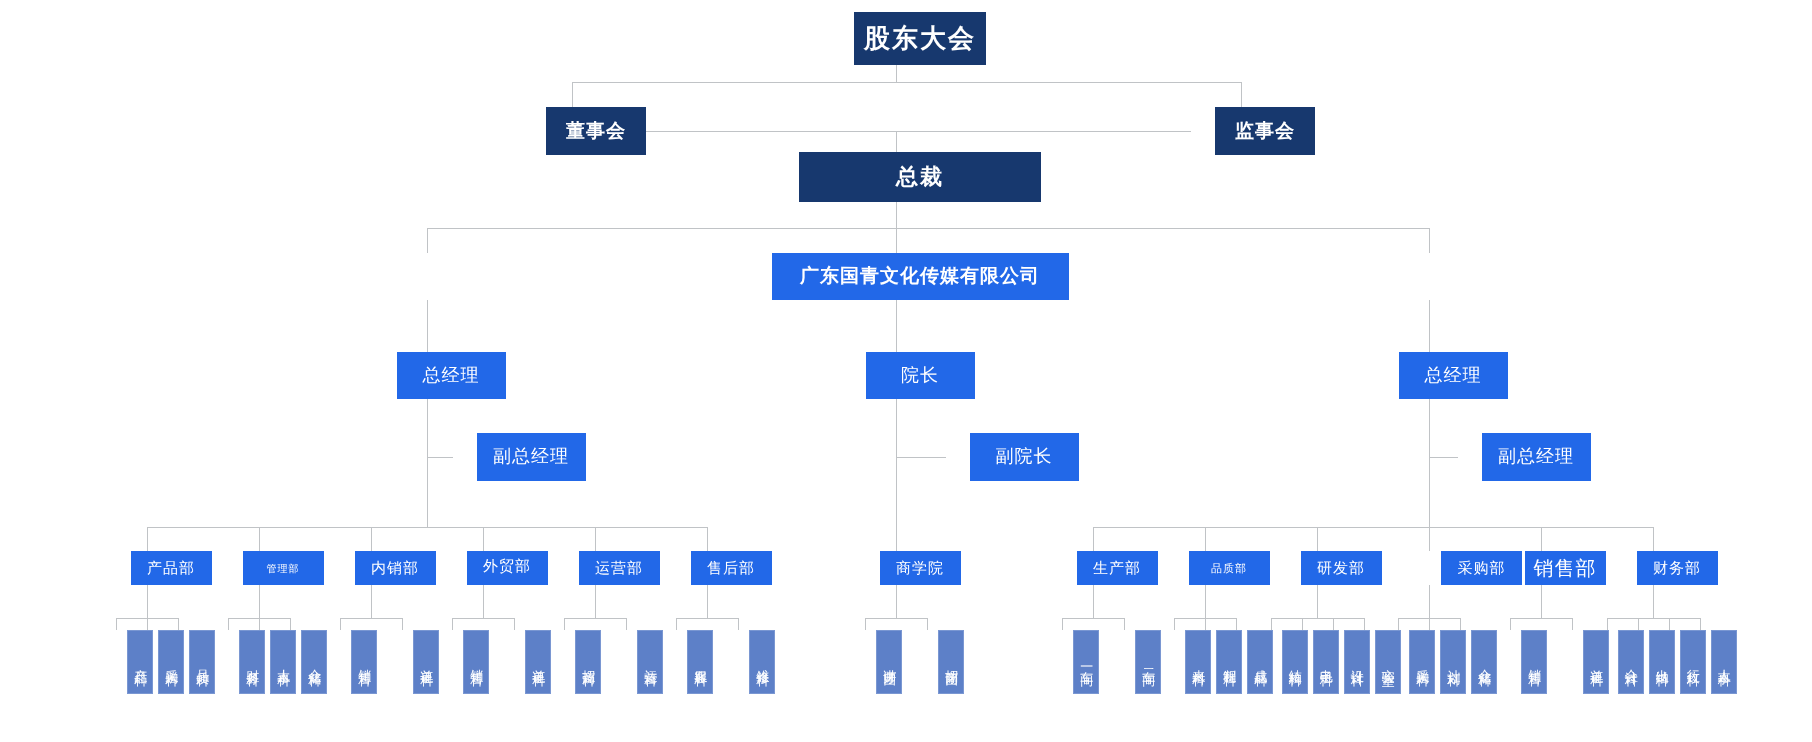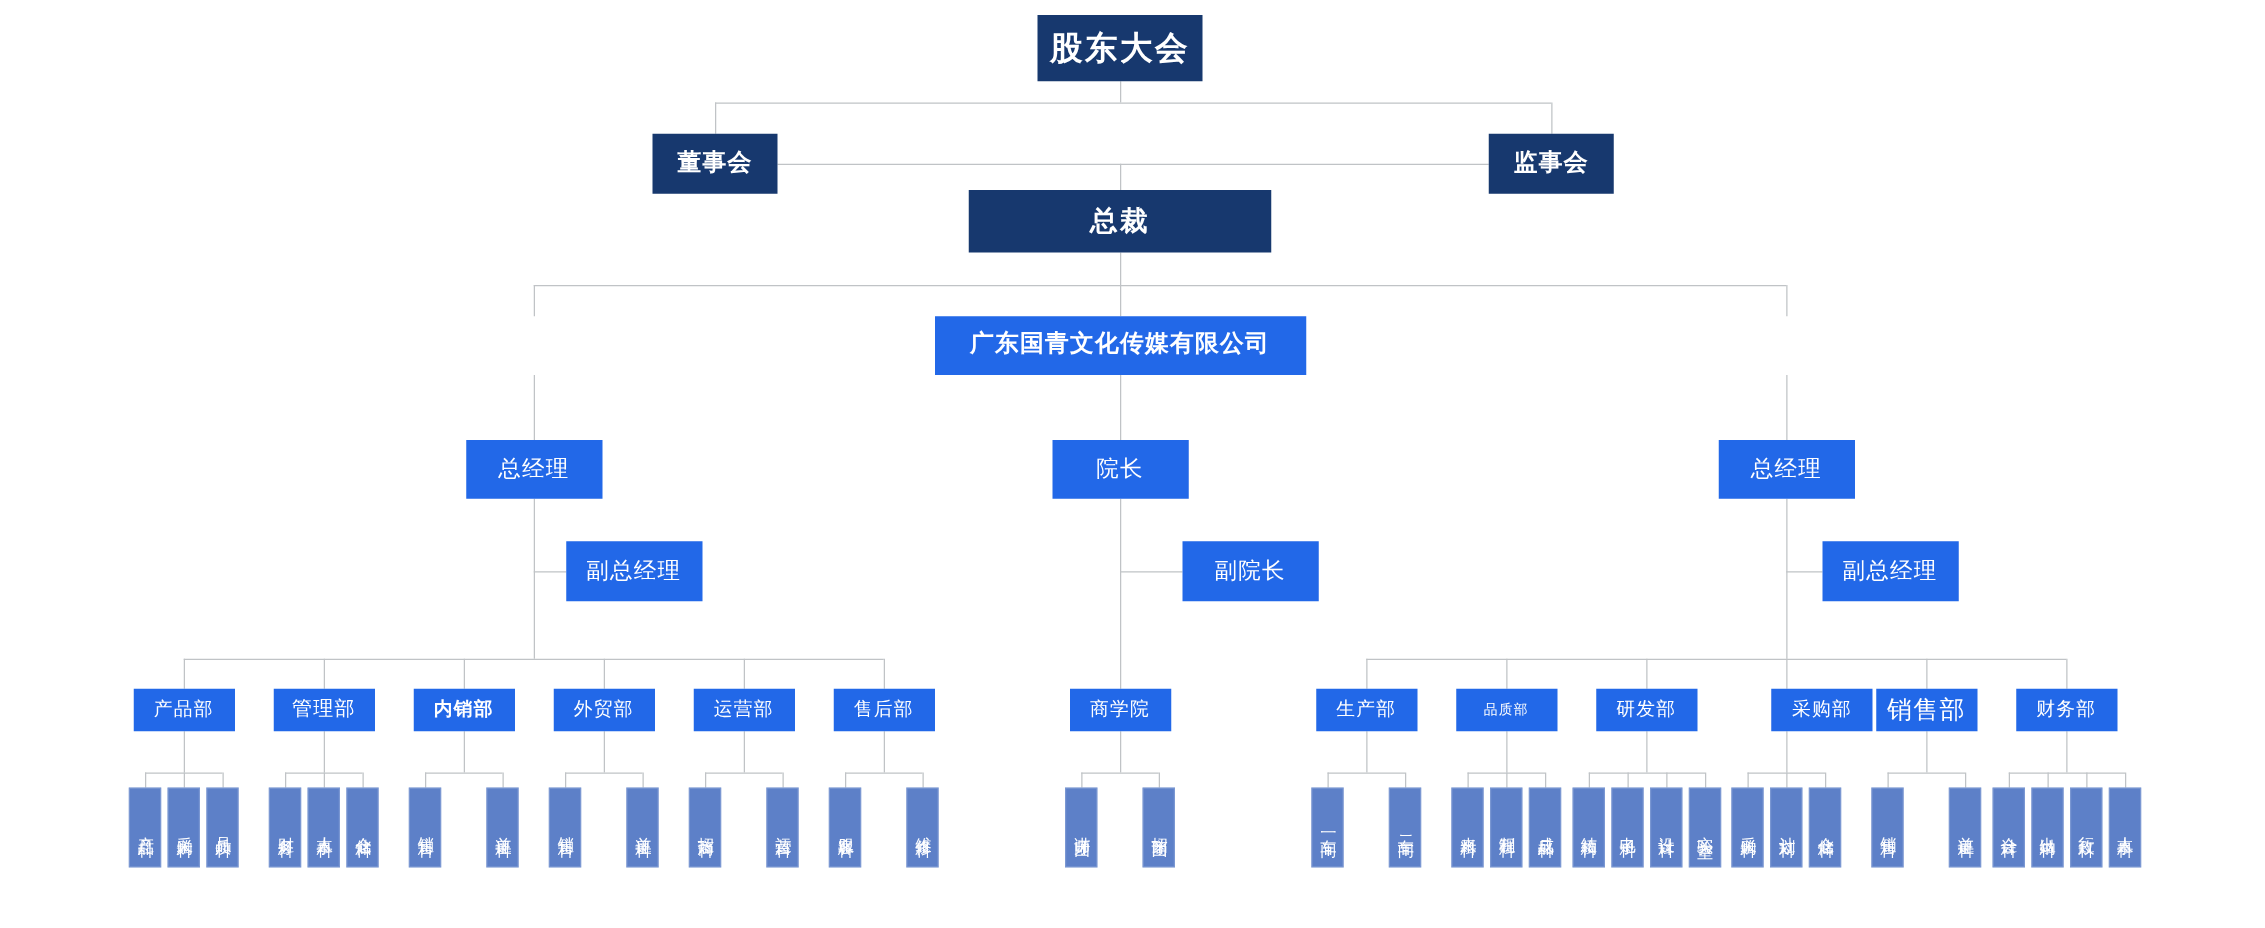--- a/index.html
+++ b/index.html
@@ -12,20 +12,21 @@
   }
   .n{
     position:absolute;
     display:flex;align-items:center;justify-content:center;
     color:var(--box-text,#ffffff);
     box-sizing:border-box;
     text-align:left;
     line-height:1.1;
     z-index:2;
     white-space:nowrap;
+    margin-left:24px;
   }
   .exec{background:var(--navy,#17386e);}
   .primary{background:var(--blue,#2268e8);}
   .unit{
     background:var(--unitblue,#5d80c8);
     writing-mode:vertical-rl;
     text-orientation:upright;
     letter-spacing:2px;
     box-shadow:inset 0 0 0 1px rgba(255,255,255,0.18);
   }
@@ -58,39 +59,39 @@
     <div class="n primary" style="left: 106.5px; top: 551px; width: 81px; height: 34px; font-size: 15px; font-weight: 400; letter-spacing: 1px;">产品部</div>
     <div class="line" style="left: 147px; top: 585px; width: 1px; height: 33px;"></div>
     <div class="line" style="left: 116px; top: 618px; width: 62px; height: 1px;"></div>
     <div class="line" style="left: 116px; top: 618px; width: 1px; height: 12px;"></div>
     <div class="n unit" style="left: 103px; top: 630px; width: 26px; height: 64px; font-size: 13px; font-weight: 400; letter-spacing: 2px;">产品科</div>
     <div class="line" style="left: 147px; top: 618px; width: 1px; height: 12px;"></div>
     <div class="n unit" style="left: 134px; top: 630px; width: 26px; height: 64px; font-size: 13px; font-weight: 400; letter-spacing: 2px;">采购科</div>
     <div class="line" style="left: 178px; top: 618px; width: 1px; height: 12px;"></div>
     <div class="n unit" style="left: 165px; top: 630px; width: 26px; height: 64px; font-size: 13px; font-weight: 400; letter-spacing: 2px;">品质科</div>
     <div class="line" style="left: 259px; top: 527px; width: 1px; height: 24px;"></div>
-    <div class="n primary" style="left: 218.5px; top: 551px; width: 81px; height: 34px; font-size: 16px; font-weight: 400; letter-spacing: 1px;">管理部</div>
+    <div class="n primary" style="left: 218.5px; top: 551px; width: 81px; height: 34px; font-size: 10px; font-weight: 400; letter-spacing: 1px;">管理部</div>
     <div class="line" style="left: 259px; top: 585px; width: 1px; height: 33px;"></div>
     <div class="line" style="left: 228px; top: 618px; width: 62px; height: 1px;"></div>
     <div class="line" style="left: 228px; top: 618px; width: 1px; height: 12px;"></div>
     <div class="n unit" style="left: 215px; top: 630px; width: 26px; height: 64px; font-size: 13px; font-weight: 400; letter-spacing: 2px;">财务科</div>
     <div class="line" style="left: 259px; top: 618px; width: 1px; height: 12px;"></div>
     <div class="n unit" style="left: 246px; top: 630px; width: 26px; height: 64px; font-size: 13px; font-weight: 400; letter-spacing: 2px;">人事科</div>
     <div class="line" style="left: 290px; top: 618px; width: 1px; height: 12px;"></div>
     <div class="n unit" style="left: 277px; top: 630px; width: 26px; height: 64px; font-size: 13px; font-weight: 400; letter-spacing: 2px;">仓储科</div>
     <div class="line" style="left: 371px; top: 527px; width: 1px; height: 24px;"></div>
-    <div class="n primary" style="left: 330.5px; top: 551px; width: 81px; height: 34px; font-size: 15px; font-weight: 700; letter-spacing: 1px;">内销部</div>
+    <div class="n primary" style="left: 330.5px; top: 551px; width: 81px; height: 34px; font-size: 15px; font-weight: 400; letter-spacing: 1px;">内销部</div>
     <div class="line" style="left: 371px; top: 585px; width: 1px; height: 33px;"></div>
     <div class="line" style="left: 340px; top: 618px; width: 62px; height: 1px;"></div>
     <div class="line" style="left: 340px; top: 618px; width: 1px; height: 12px;"></div>
     <div class="n unit" style="left: 327px; top: 630px; width: 26px; height: 64px; font-size: 13px; font-weight: 400; letter-spacing: 2px;">销售科</div>
     <div class="line" style="left: 402px; top: 618px; width: 1px; height: 12px;"></div>
     <div class="n unit" style="left: 389px; top: 630px; width: 26px; height: 64px; font-size: 13px; font-weight: 400; letter-spacing: 2px;">单证科</div>
     <div class="line" style="left: 483px; top: 527px; width: 1px; height: 24px;"></div>
-    <div class="n primary" style="left: 442.5px; top: 551px; width: 81px; height: 34px; font-size: 15px; font-weight: 400; letter-spacing: 1px;">外贸部</div>
+    <div class="n primary" style="left: 442.5px; top: 551px; width: 81px; height: 34px; font-size: 15px; font-weight: 400; letter-spacing: 1px; font-family: Liberation Mono, monospace;">外贸部</div>
     <div class="line" style="left: 483px; top: 585px; width: 1px; height: 33px;"></div>
     <div class="line" style="left: 452px; top: 618px; width: 62px; height: 1px;"></div>
     <div class="line" style="left: 452px; top: 618px; width: 1px; height: 12px;"></div>
     <div class="n unit" style="left: 439px; top: 630px; width: 26px; height: 64px; font-size: 13px; font-weight: 400; letter-spacing: 2px;">销售科</div>
     <div class="line" style="left: 514px; top: 618px; width: 1px; height: 12px;"></div>
     <div class="n unit" style="left: 501px; top: 630px; width: 26px; height: 64px; font-size: 13px; font-weight: 400; letter-spacing: 2px;">单证科</div>
     <div class="line" style="left: 595px; top: 527px; width: 1px; height: 24px;"></div>
     <div class="n primary" style="left: 554.5px; top: 551px; width: 81px; height: 34px; font-size: 15px; font-weight: 400; letter-spacing: 1px;">运营部</div>
     <div class="line" style="left: 595px; top: 585px; width: 1px; height: 33px;"></div>
     <div class="line" style="left: 564px; top: 618px; width: 62px; height: 1px;"></div>

